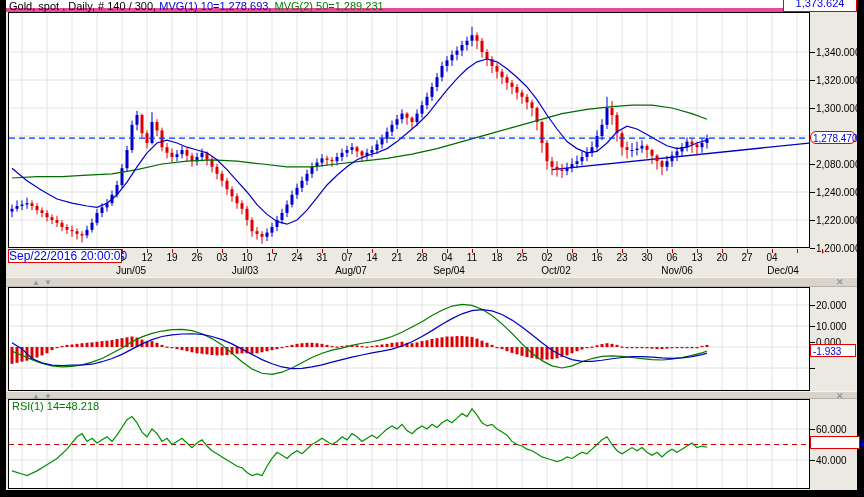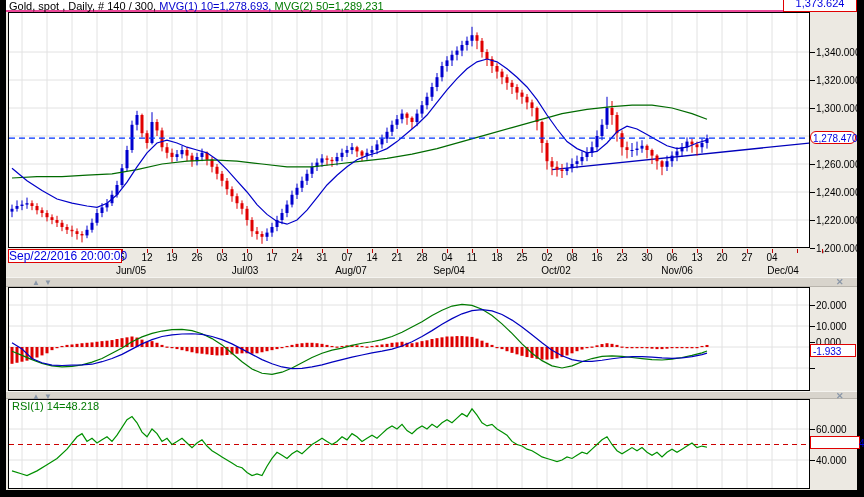--- a/index.html
+++ b/index.html
@@ -1,20 +1,20 @@
 <!DOCTYPE html>
 <html><head>
 <meta charset="utf-8">
 <style>
   html,body{margin:0;padding:0;background:#222;}
   #canvas{position:relative;width:864px;height:497px;background:#000;overflow:hidden;
           font-family:"Liberation Sans",sans-serif;-webkit-font-smoothing:none;}
   #app{position:absolute;left:6px;top:0;width:851px;height:490px;background:#ECE9E2;}
   .hdr{position:absolute;left:6px;top:0;width:851px;height:12px;background:#FFFFFF;
-       border-bottom:2px solid #ec4899;font-size:11px;line-height:12px;white-space:nowrap;
+       border-bottom:4px solid #ec4899;font-size:11px;line-height:12px;white-space:nowrap;
        padding-left:3px;box-sizing:border-box;}
   .hdr span{vertical-align:top;}
   .plot{position:absolute;background:#fff;border:1px solid #000;box-sizing:border-box;}
   .plot svg{position:absolute;left:0;top:0;}
   .panel-label{position:absolute;font-size:11px;line-height:12px;white-space:nowrap;z-index:5;}
   .gutter-label{position:absolute;left:816px;width:44px;font-size:10px;line-height:11px;color:#000;
                 white-space:nowrap;}
   .gutter-tick{position:absolute;left:810px;width:5px;height:1px;background:#000;}
   .vbox{position:absolute;left:810px;width:46px;height:13px;background:#fff;border:1px solid #E00000;
         color:#0000E0;font-size:10px;line-height:13px;text-align:left;padding-left:2px;
@@ -622,21 +622,21 @@
   </div>
   <div id="rsi-gutter"></div>
   <div class="vbox" id="rsi-box" style="top:436px;padding-left:48px;">48.218</div>
 <div class="gutter-tick" style="left: 810px; top: 52px;"></div>
     <div class="gutter-label" style="left: 816px; top: 47px;">1,340.000</div>
     <div class="gutter-tick" style="left: 810px; top: 80px;"></div>
     <div class="gutter-label" style="left: 816px; top: 75px;">1,320.000</div>
     <div class="gutter-tick" style="left: 810px; top: 108px;"></div>
     <div class="gutter-label" style="left: 816px; top: 103px;">1,300.000</div>
     <div class="gutter-tick" style="left: 810px; top: 164px;"></div>
-    <div class="gutter-label" style="left: 816px; top: 159px;">1,260.000</div>
+    <div class="gutter-label" style="left: 816px; top: 159px;">2,080.000</div>
     <div class="gutter-tick" style="left: 810px; top: 192px;"></div>
     <div class="gutter-label" style="left: 816px; top: 187px;">1,240.000</div>
     <div class="gutter-tick" style="left: 810px; top: 220px;"></div>
     <div class="gutter-label" style="left: 816px; top: 215px;">1,220.000</div>
     <div class="gutter-tick" style="left: 810px; top: 248px;"></div>
     <div class="gutter-label" style="left: 816px; top: 243px;">1,200.000</div>
     <div class="xtick" style="left: 22px; top: 249px;"></div>
     <div class="xtick" style="left: 47px; top: 249px;"></div>
     <div class="xtick" style="left: 72px; top: 249px;"></div>
     <div class="xtick" style="left: 97px; top: 249px;"></div>

